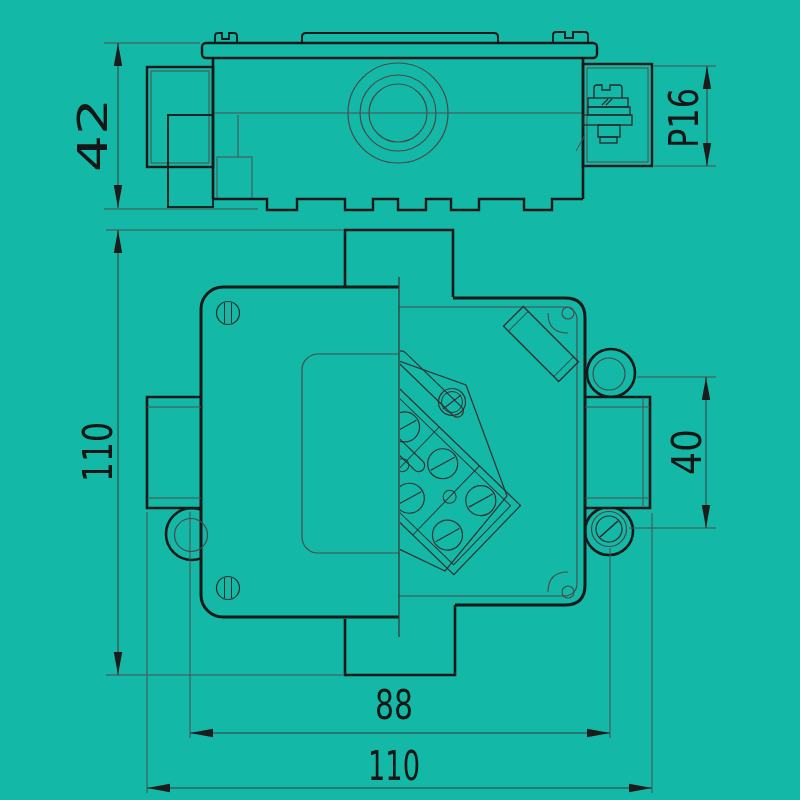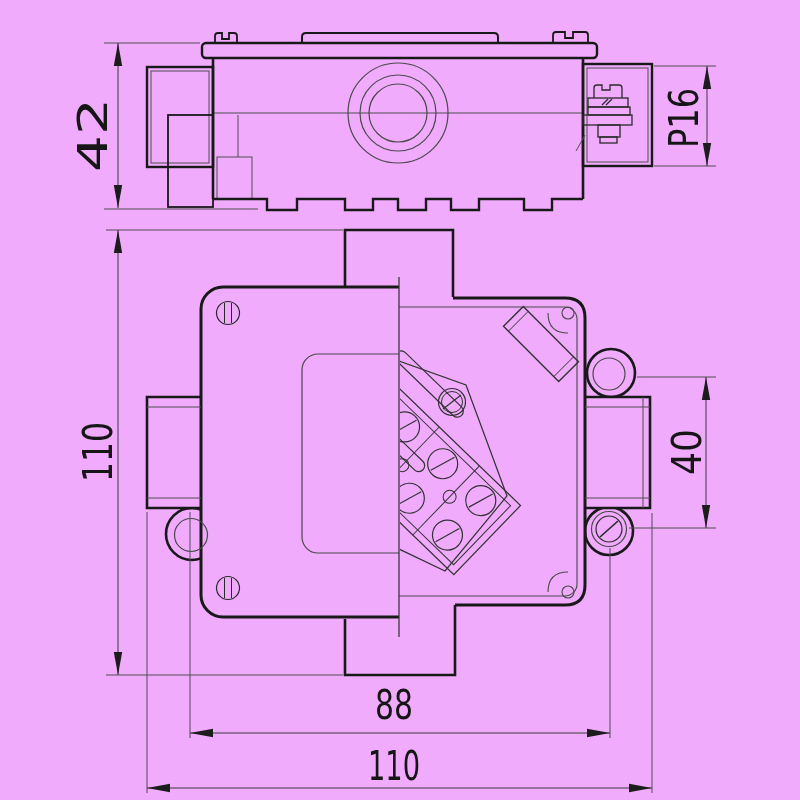--- a/index.html
+++ b/index.html
@@ -1,16 +1,16 @@
 <!DOCTYPE html>
 <html><head>
 <meta charset="utf-8">
 <style>
   html,body{margin:0;padding:0;background:#ffffff;}
-  .page{width:800px;height:800px;background:#f0abfc;position:relative;overflow:hidden;
+  .page{width:800px;height:800px;background:#14b8a6;position:relative;overflow:hidden;
         font-family:"DejaVu Sans", sans-serif;}
   svg{display:block;}
   .dim-text{font-family:"DejaVu Sans", sans-serif;font-size:40px;fill:#161616;}
   line,path,rect,circle,polygon,polyline{vector-effect:none;}
 </style>
 </head>
 <body>
 
 <div class="page">
 <svg width="800" height="800" viewBox="0 0 800 800">

